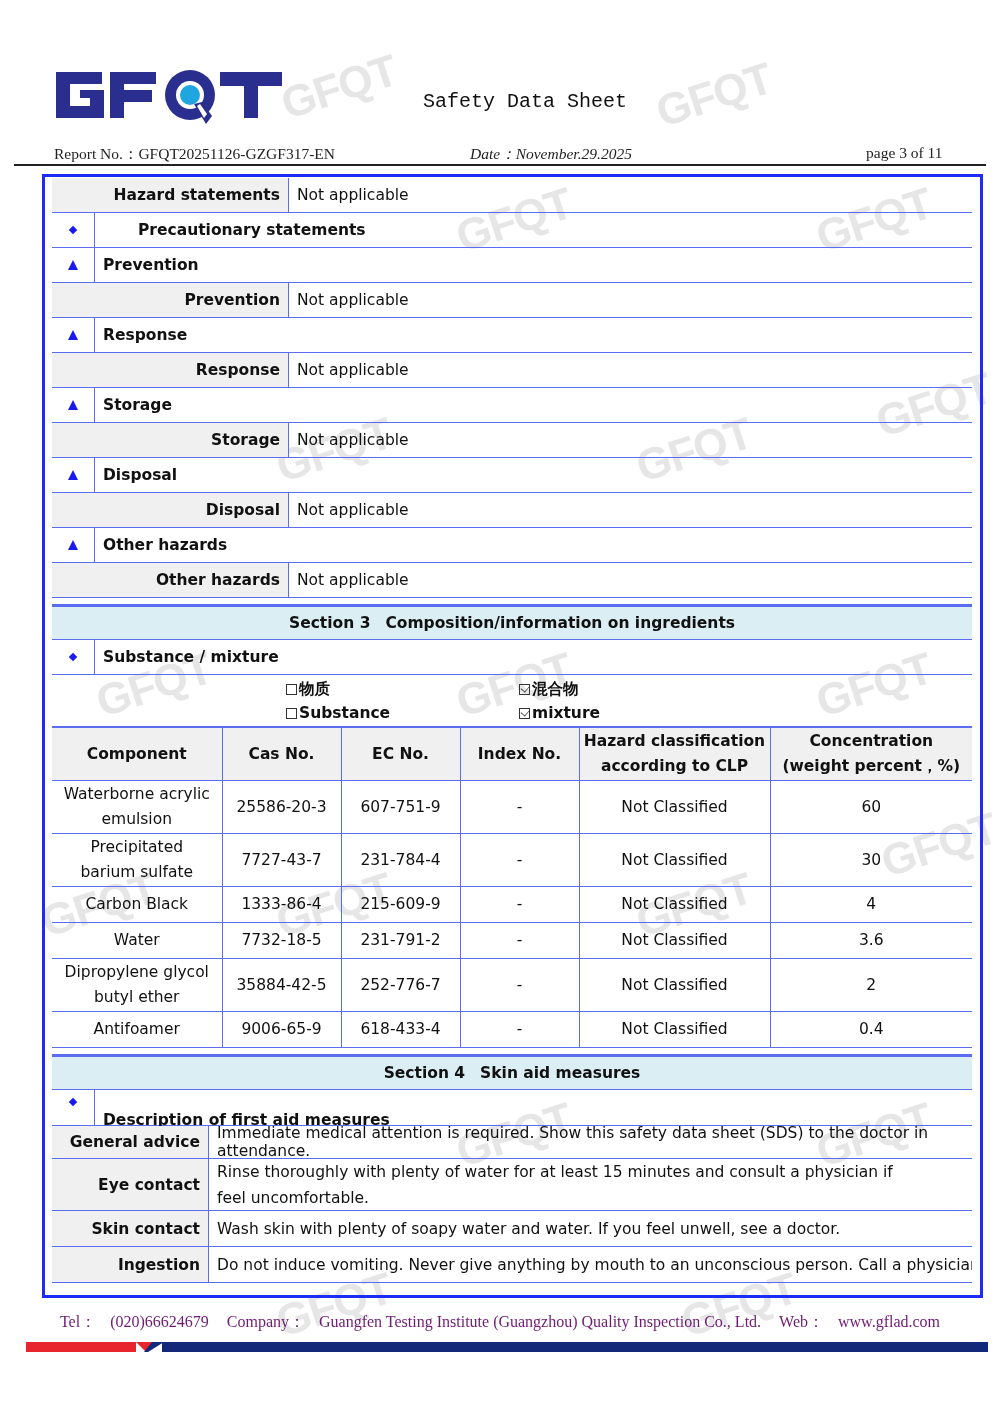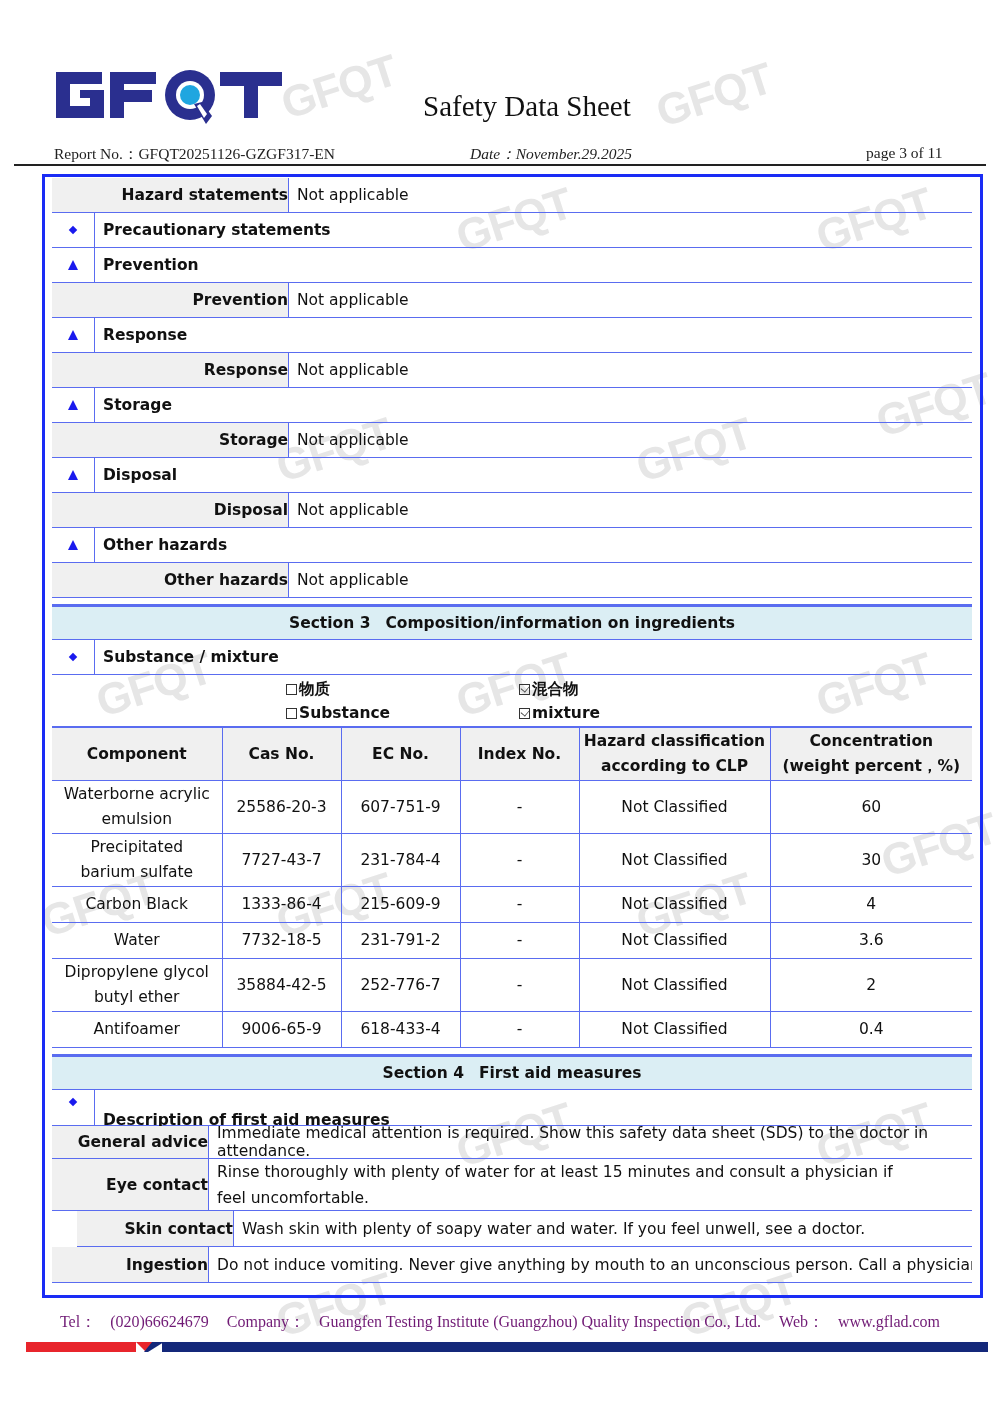--- a/index.html
+++ b/index.html
@@ -4,32 +4,32 @@
 <style>
   * { box-sizing: border-box; margin: 0; padding: 0; }
   html, body { width: 1000px; height: 1414px; background: #ffffff; overflow: hidden; }
   body { position: relative; font-family: "DejaVu Sans", sans-serif; color: #111; }
 
   
   .logo { position: absolute; left: 52px; top: 64px; width: 232px; height: 60px; }
   .logo svg { width: 100%; height: 100%; }
   .wm { position: absolute; font-family: "Liberation Sans", sans-serif; font-weight: bold; color: #e6e6e6;
         font-size: 44px; transform: rotate(-18deg); letter-spacing: -1px; pointer-events: none; z-index: 0; }
-  .doc-title { position: absolute; left: 423px; top: 90px; font-family: Liberation Serif, serif; font-size: 29px; color: #111; }
+  .doc-title { position: absolute; left: 423px; top: 90px; font-family: Liberation Mono, monospace; font-size: 20px; color: #111; }
   .meta-row { position: absolute; top: 144px; font-family: "Liberation Serif", serif; font-size: 15.5px; color: #222; }
   .header-rule { position: absolute; left: 14px; top: 164px; width: 972px; height: 2px; background: #222; }
 
   
   .frame { position: absolute; left: 42px; top: 174px; width: 941px; height: 1124px;
            border: 3px solid #1a2cf5; z-index: 1; }
   .content { position: absolute; left: 52px; top: 178px; width: 920px; z-index: 2; font-size: 15.5px; }
 
   .row { position: relative; display: flex; border-bottom: 1.5px solid #5a6cf0; }
   .row.kv .k { width: 237px; background: #f0f0f0; border-right: 1.5px solid #5a6cf0; text-align: right;
-               font-weight: bold; display: flex; align-items: center; justify-content: flex-end; }
+               padding-right: 8px; font-weight: bold; display: flex; align-items: center; justify-content: flex-end; }
   .row.kv .v { flex: 1; padding-left: 8px; display: flex; align-items: center; }
   .row.h .mark { width: 43px; border-right: 1.5px solid #5a6cf0; display: flex; align-items: center; justify-content: center; color: #1a1aee; }
   .row.h .t { flex: 1; padding-left: 8px; font-weight: bold; display: flex; align-items: center; }
   .tri { width: 0; height: 0; border-left: 5px solid transparent; border-right: 5px solid transparent; border-bottom: 10px solid #1a1aee; }
   .dia { width: 6px; height: 6px; background: #1a1aee; transform: rotate(45deg); }
 
   .section { background: #dbeef4; border-top: 3px solid #5a6cf0; border-bottom: 1.5px solid #5a6cf0;
              height: 36px; display: flex; align-items: center; justify-content: center; font-weight: bold; margin-top: 6px; }
   .section span + span { margin-left: 15px; }
 
@@ -107,21 +107,21 @@
 
 <div class="frame"></div>
 
 <div class="content">
 
   <div class="row kv" style="height:35px;">
     <div class="k">Hazard statements</div>
     <div class="v">Not applicable</div>
   </div>
 
-  <div class="row h" style="height:35px;">
+  <div class="row h" style="height:35px;gap:35px;">
     <div class="mark">
         <div class="dia"></div>
       </div>
     <div class="t">Precautionary statements</div>
   </div>
 
   <div class="row h" style="height:35px;">
     <div class="mark">
         <div class="tri"></div>
       </div>
@@ -279,39 +279,39 @@
         <td>618-433-4</td>
         <td>-</td>
         <td>Not Classified</td>
         <td>0.4</td>
       </tr>
     </tbody>
   </table>
 
   <div class="section">
     <span>Section 4</span>
-    <span>First aid measures</span>
+    <span>Skin aid measures</span>
   </div>
 
   <div class="row h" style="height:36px;">
     <div class="mark" style="align-items:flex-start;padding-top:9px;">
         <div class="dia"></div>
       </div>
     <div class="t" style="padding-top:24px;">Description of first aid measures</div>
   </div>
 
   <div class="row kv fa" style="height:33px;">
     <div class="k">General advice</div>
     <div class="v">Immediate medical attention is required. Show this safety data sheet (SDS) to the doctor in attendance.</div>
   </div>
   <div class="row kv fa" style="height:52px;">
     <div class="k">Eye contact</div>
     <div class="v" style="line-height:26px;padding-right:60px;">Rinse thoroughly with plenty of water for at least 15 minutes and consult a physician if feel uncomfortable.</div>
   </div>
-  <div class="row kv fa" style="height:36px;margin-left:25px;">
+  <div class="row kv fa" style="height:36px;">
     <div class="k">Skin contact</div>
     <div class="v">Wash skin with plenty of soapy water and water. If you feel unwell, see a doctor.</div>
   </div>
   <div class="row kv fa" style="height:36px;">
     <div class="k">Ingestion</div>
     <div class="v" style="white-space:nowrap;overflow:hidden;">Do not induce vomiting. Never give anything by mouth to an unconscious person. Call a physician or</div>
   </div>
 </div>
 
 <div class="footer-text">

